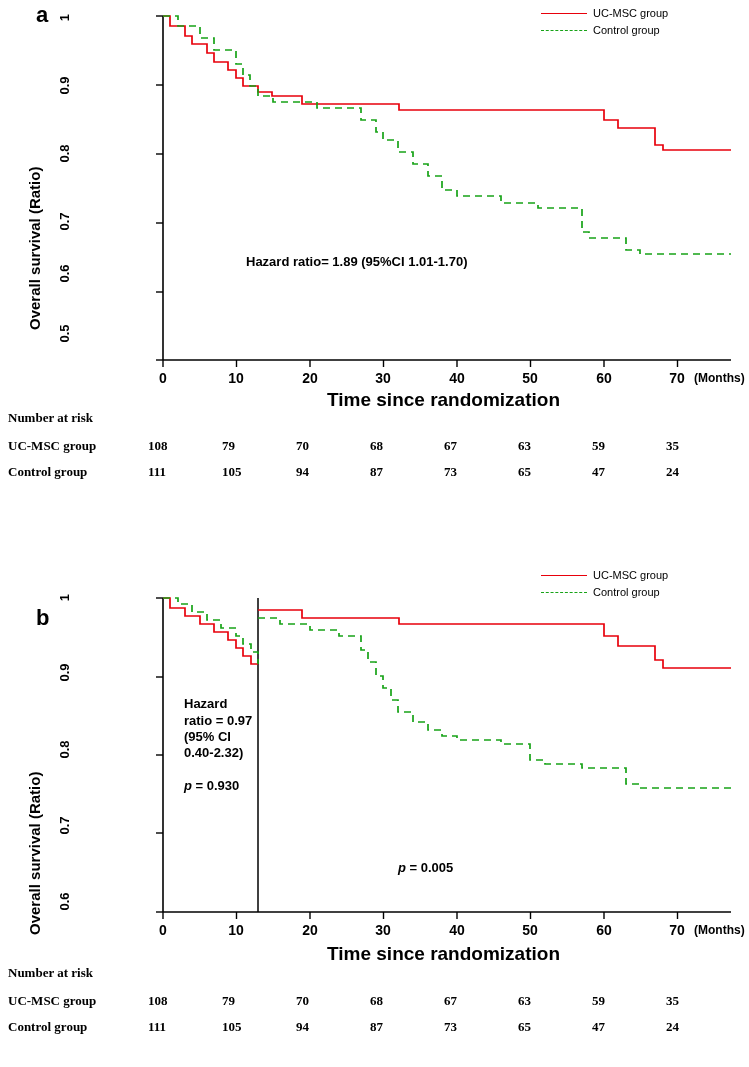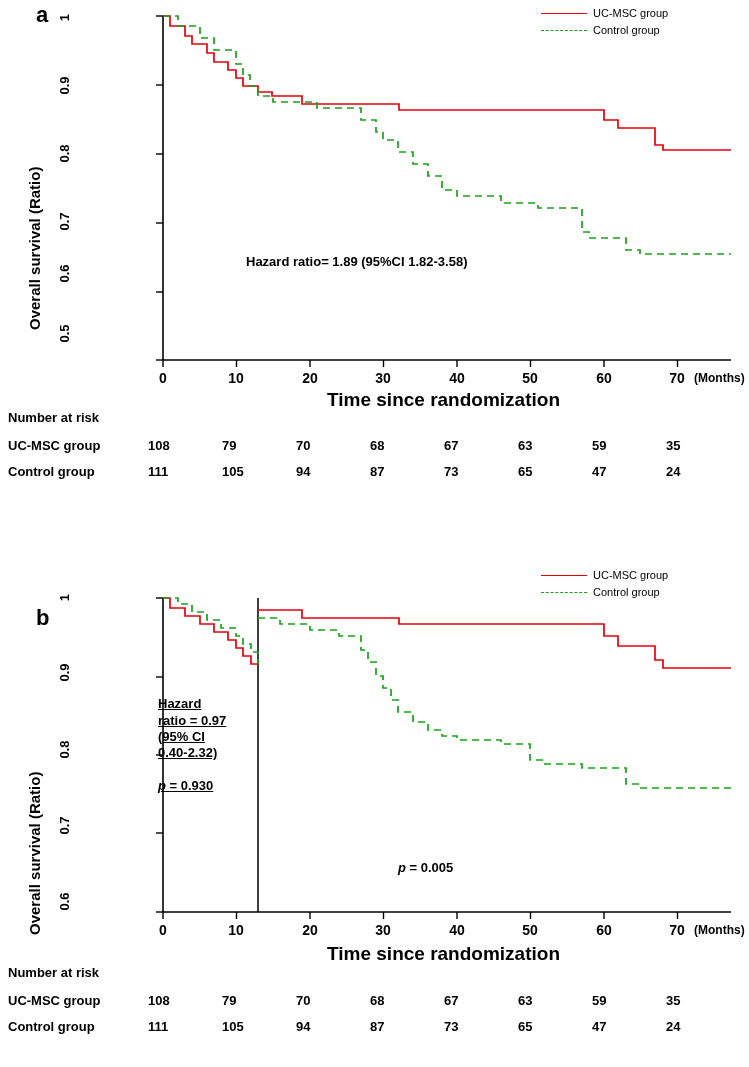--- a/index.html
+++ b/index.html
@@ -32,21 +32,21 @@
   .xtick{position:absolute;font-size:14px;font-weight:bold;white-space:nowrap;text-align:center;}
   .legend{position:absolute;font-size:11px;}
   .legend-row{display:flex;align-items:center;height:14px;margin-bottom:3px;}
   .legend-line{width:46px;height:0;border-top-width:1.6px;margin-right:6px;}
   .legend-solid{border-top-style:solid;border-top-color:#e8000b;}
   .legend-dash{border-top-style:dashed;border-top-color:#17a317;}
   .legend-label{white-space:nowrap;}
   .annot{position:absolute;font-size:13px;font-weight:bold;line-height:1.25;white-space:pre-line;}
   .annot .ital{font-style:italic;}
 
-  .risk-table{position:absolute;font-size:13px;font-weight:bold;}
+  .risk-table{position:absolute;font-size:13px;font-weight:bold;font-family:Liberation Serif, serif;}
   .risk-title{margin-bottom:7px;}
   .risk-row{display:flex;align-items:center;height:26px;}
   .risk-name{width:140px;white-space:nowrap;}
   .risk-val{width:74px;white-space:nowrap;}
 
   svg{display:block;}
 </style>
 </head>
 <body>
 
@@ -106,21 +106,21 @@
       <span class="legend-line legend-solid"></span>
       <span class="legend-label">UC-MSC group</span>
     </div>
     <div class="legend-row">
       <span class="legend-line legend-dash"></span>
       <span class="legend-label">Control group</span>
     </div>
   </div>
 
   <div class="annot" style="left:246px;top:238px;">
-    <div>Hazard ratio= 1.89 (95%CI 1.82-3.58)</div>
+    <div>Hazard ratio= 1.89 (95%CI 1.01-1.70)</div>
   </div>
 
   <div class="risk-table" style="left:8px;top:410px;">
     <div class="risk-title">Number at risk</div>
     <div class="risk-row">
       <span class="risk-name">UC-MSC group</span>
       <span class="risk-val">108</span>
       <span class="risk-val">79</span>
       <span class="risk-val">70</span>
       <span class="risk-val">68</span>
@@ -201,21 +201,21 @@
     <div class="legend-row">
       <span class="legend-line legend-solid"></span>
       <span class="legend-label">UC-MSC group</span>
     </div>
     <div class="legend-row">
       <span class="legend-line legend-dash"></span>
       <span class="legend-label">Control group</span>
     </div>
   </div>
 
-  <div class="annot" style="left:158px;top:120px;text-decoration:underline;">
+  <div class="annot" style="left:184px;top:120px;">
     <div>Hazard
 ratio = 0.97
 (95% CI
 0.40-2.32)</div>
     <div><span class="ital">p</span><span> = 0.930</span></div>
   </div>
 
   <div class="annot" style="left:398px;top:284px;">
     <div><span class="ital">p</span><span> = 0.005</span></div>
   </div>

